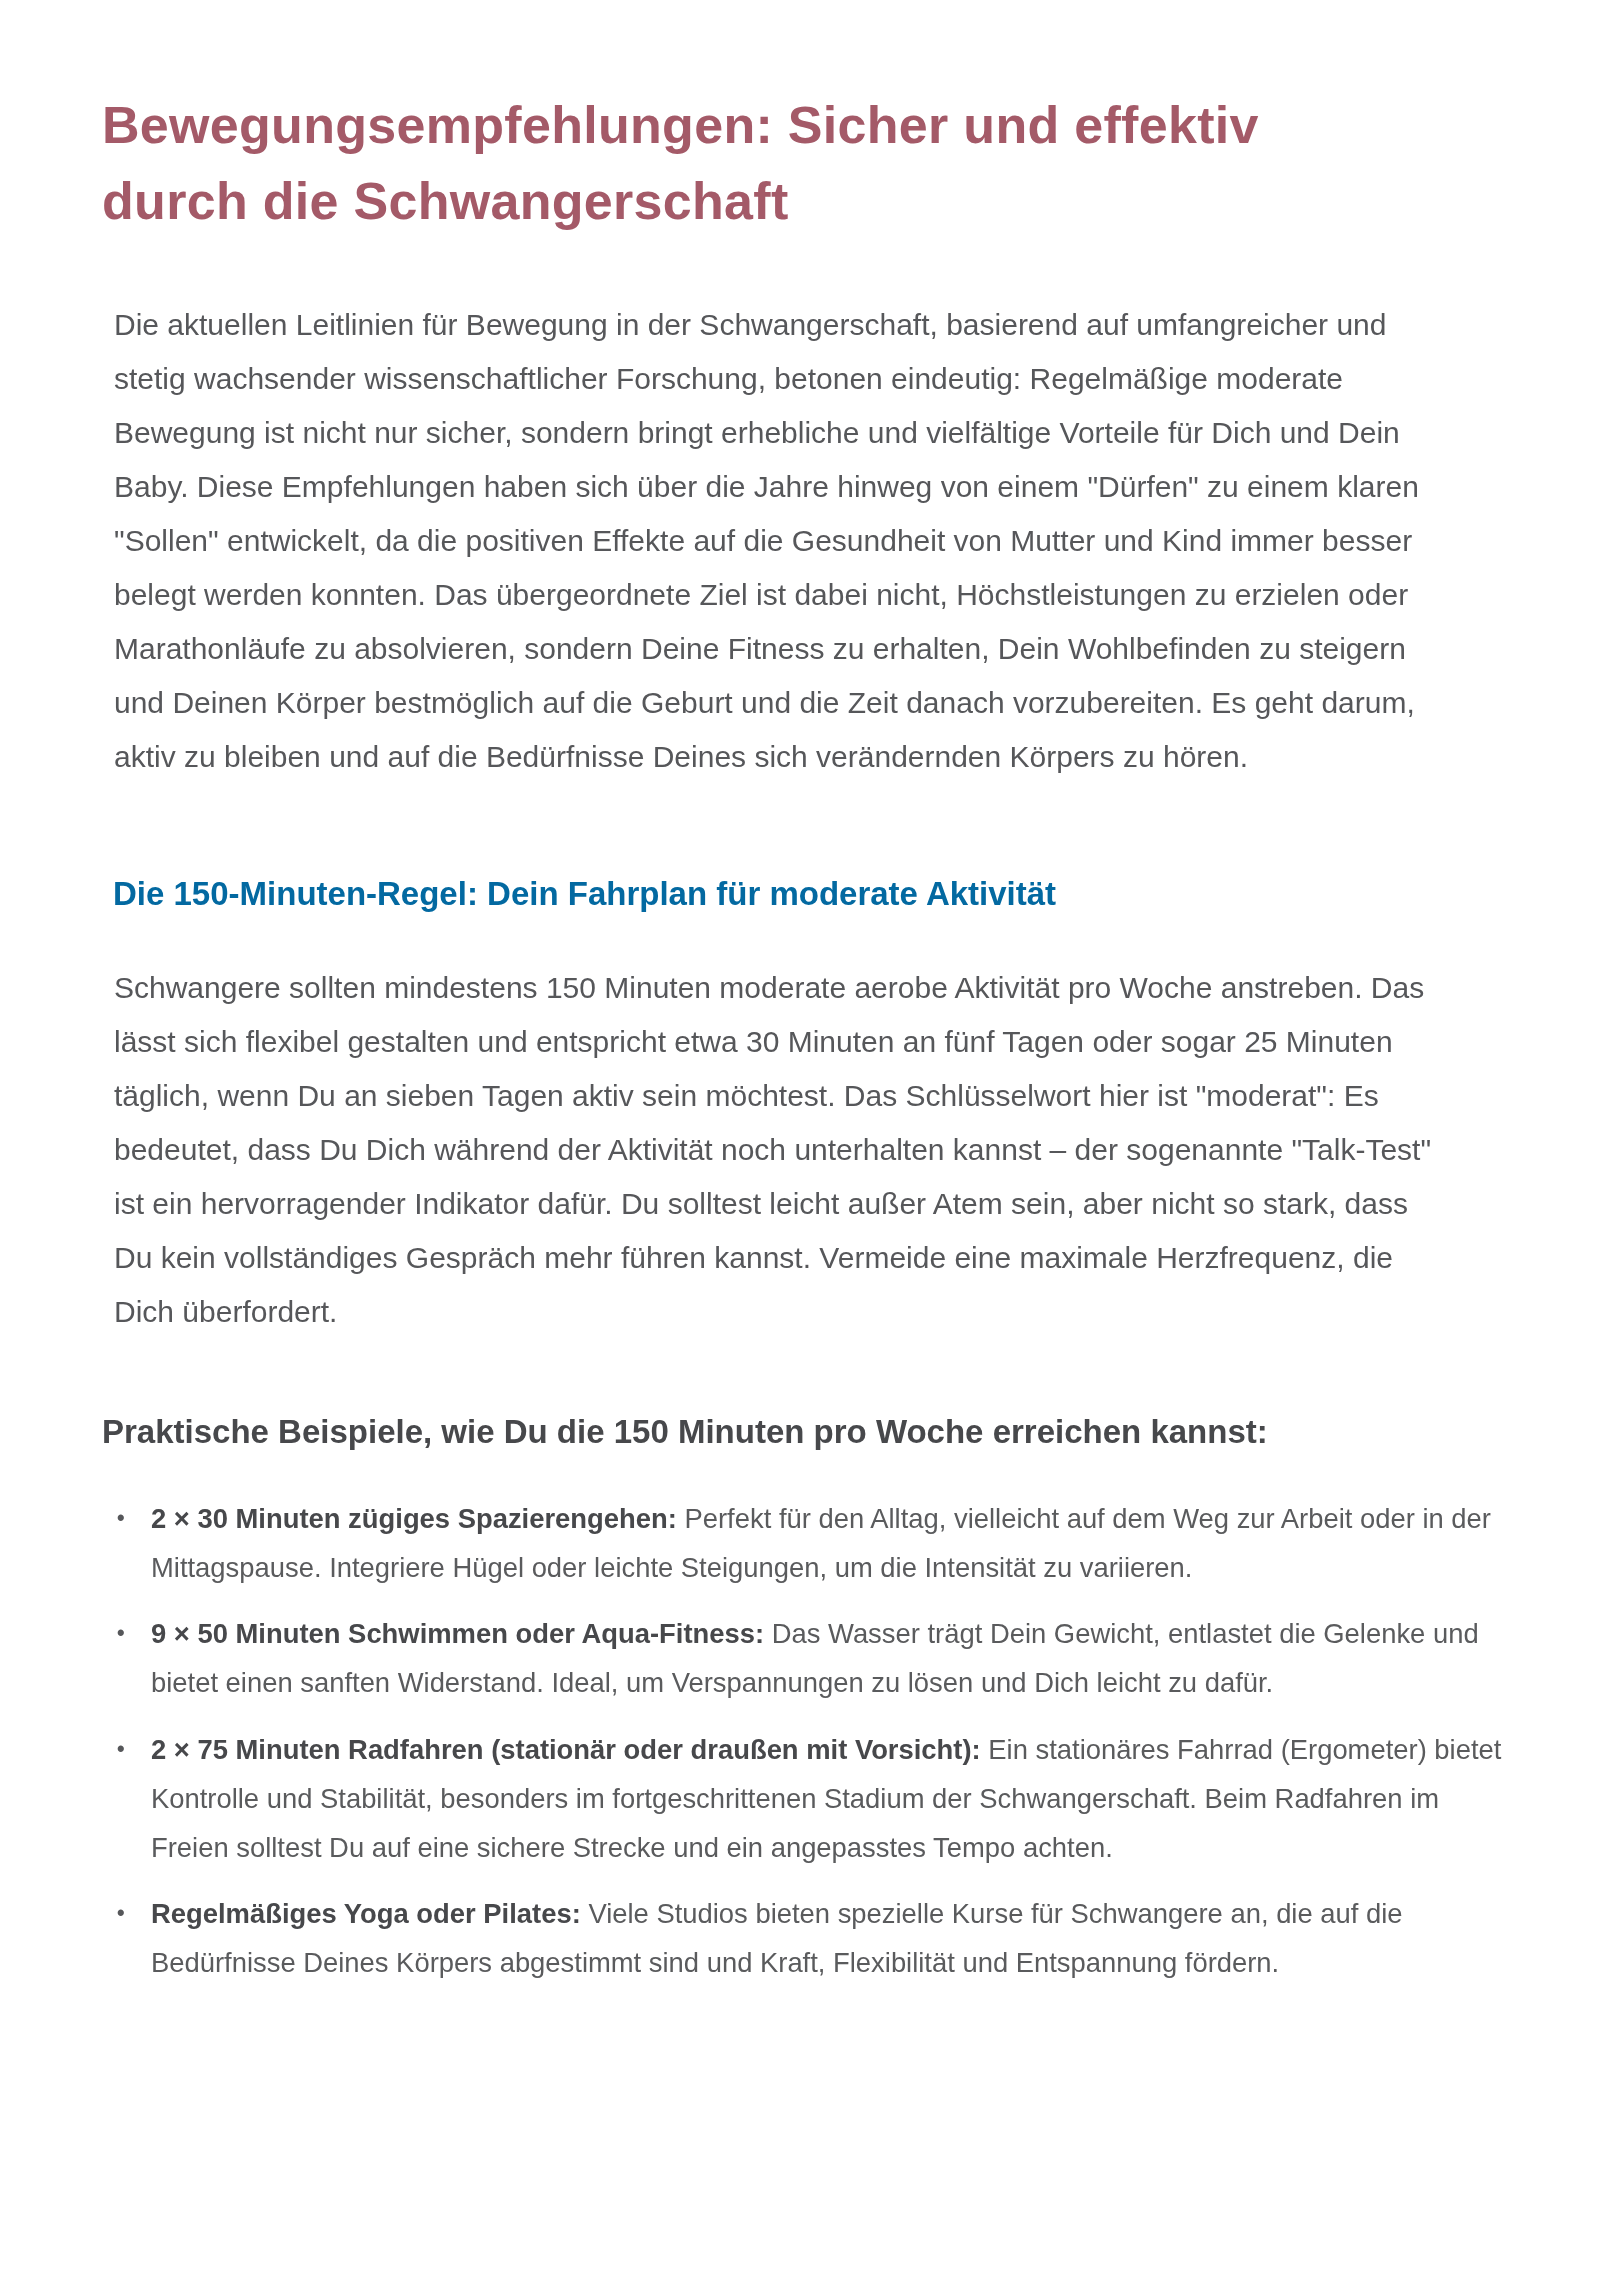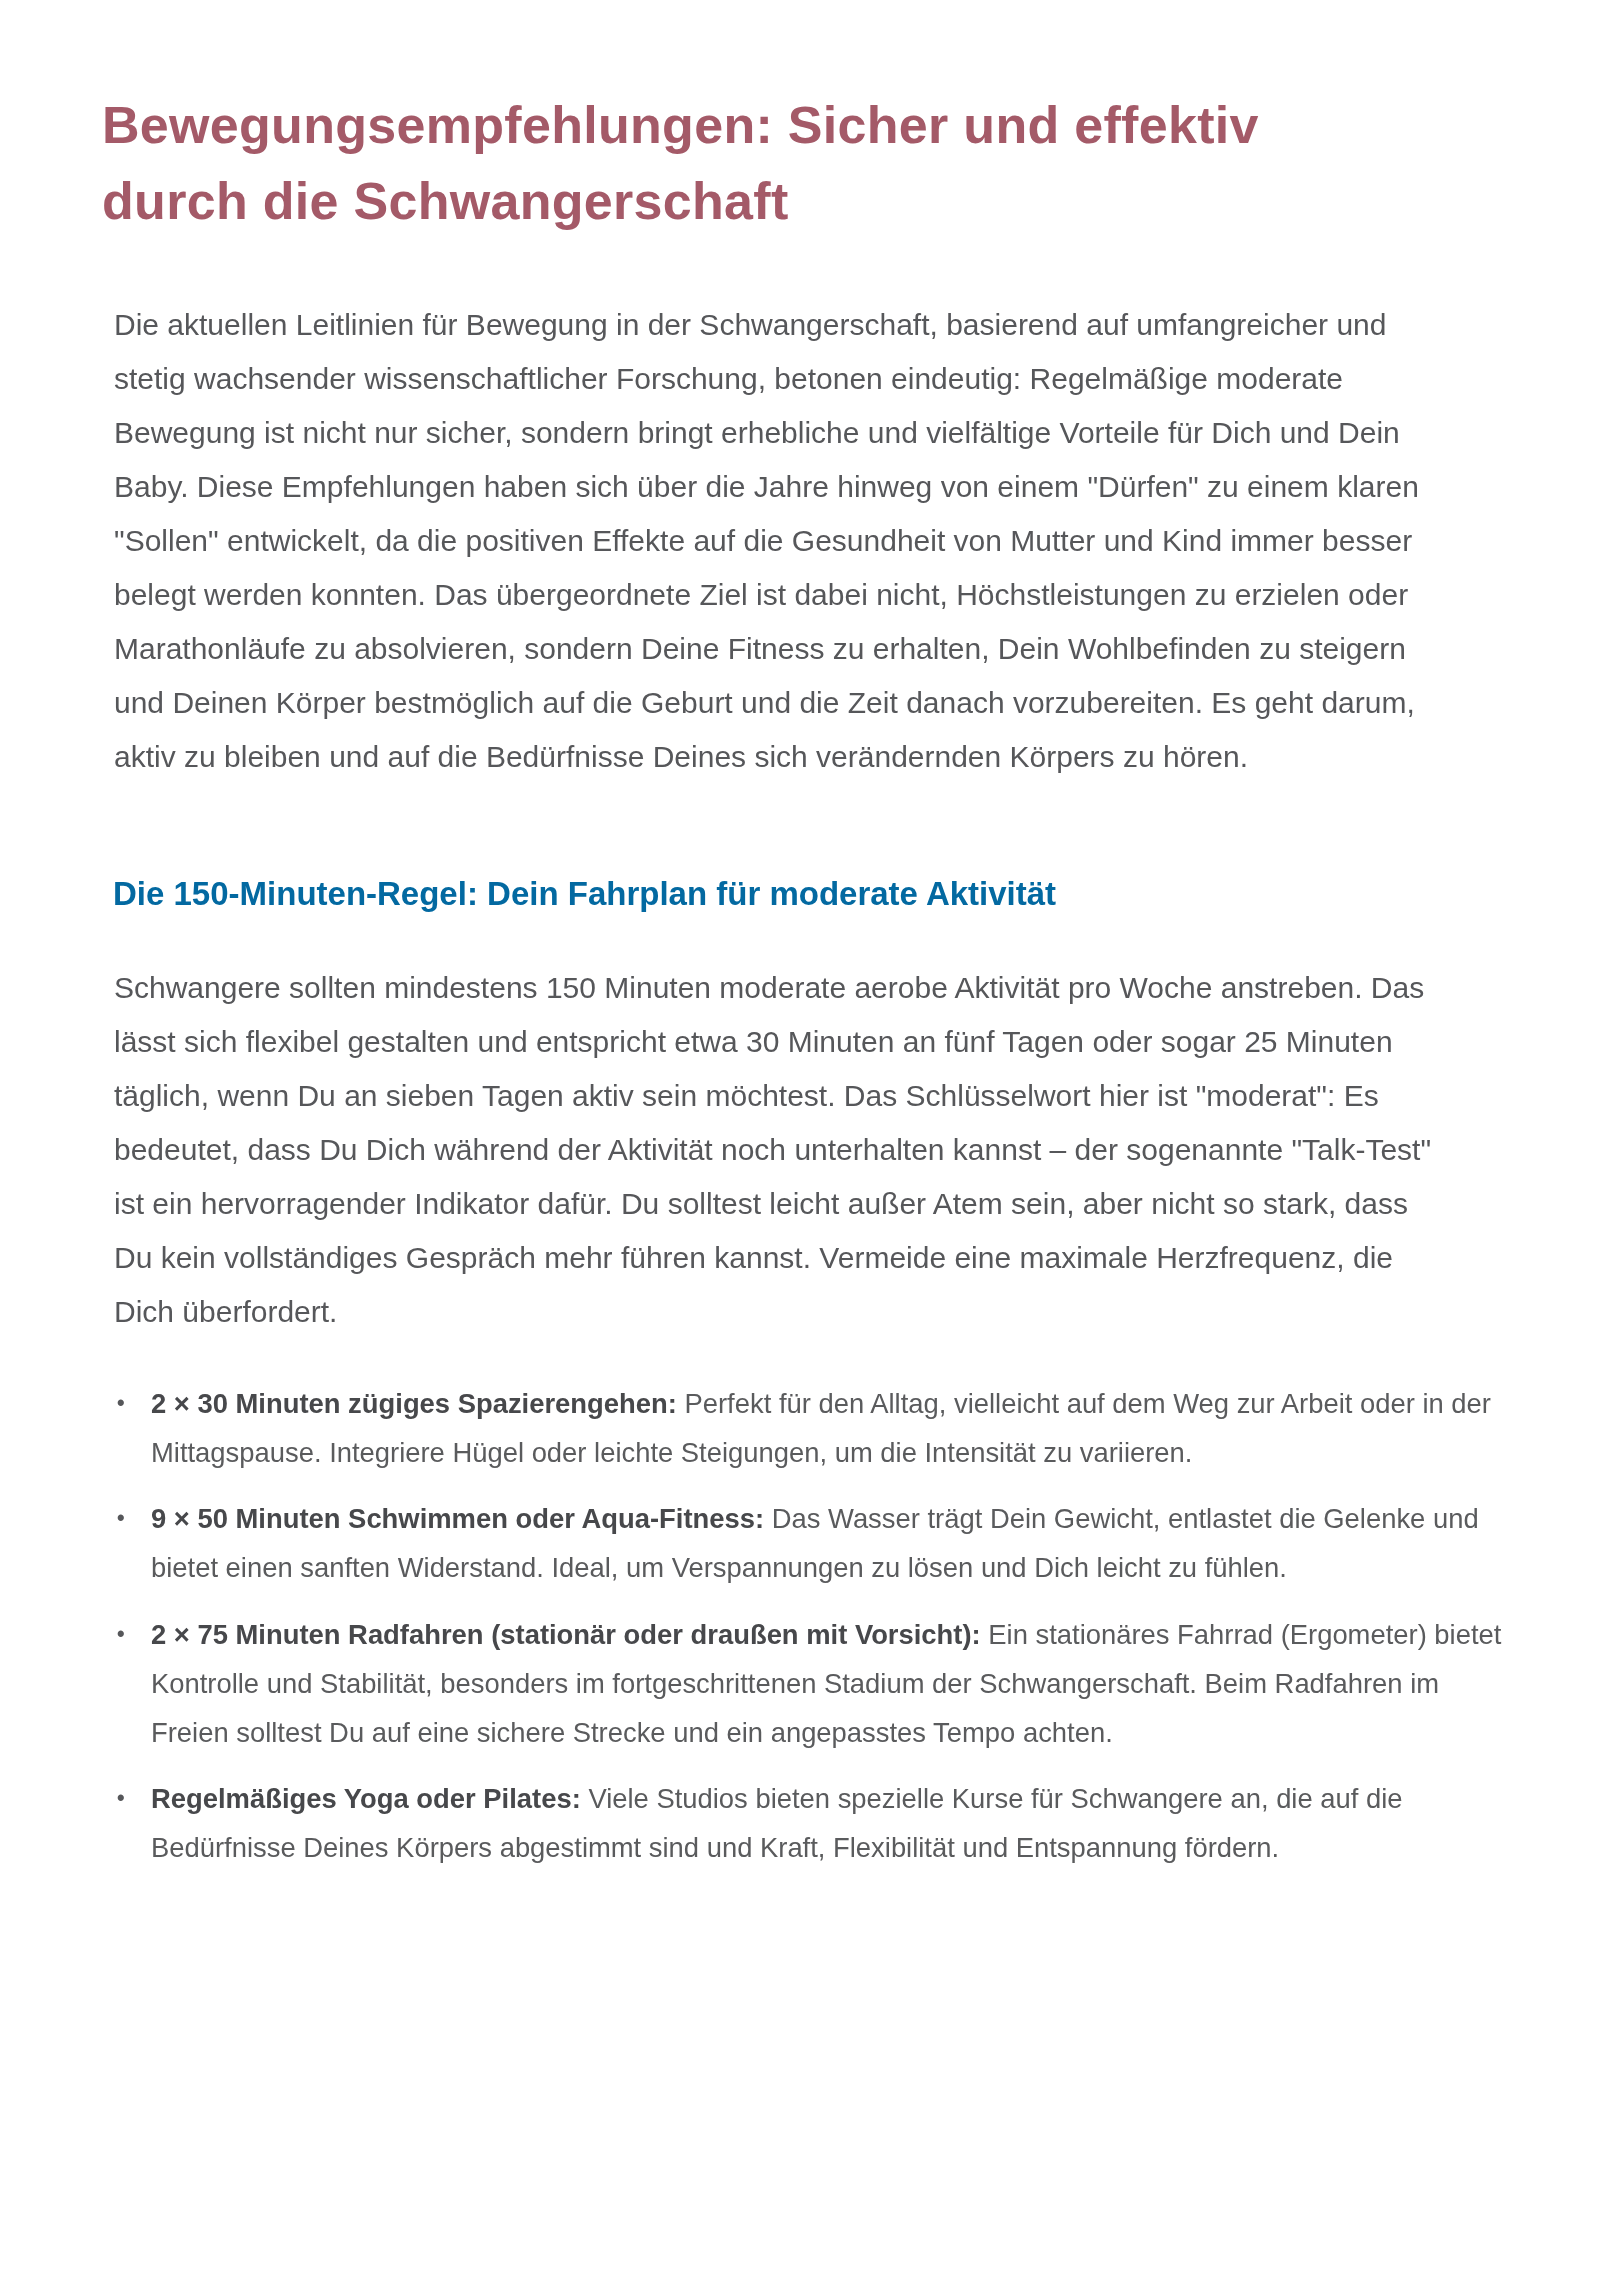--- a/index.html
+++ b/index.html
@@ -96,31 +96,32 @@
 <div class="page">
 
   <h1 class="title">Bewegungsempfehlungen: Sicher und effektiv durch die Schwangerschaft</h1>
 
   <p class="intro">Die aktuellen Leitlinien für Bewegung in der Schwangerschaft, basierend auf umfangreicher und stetig wachsender wissenschaftlicher Forschung, betonen eindeutig: Regelmäßige moderate Bewegung ist nicht nur sicher, sondern bringt erhebliche und vielfältige Vorteile für Dich und Dein Baby. Diese Empfehlungen haben sich über die Jahre hinweg von einem "Dürfen" zu einem klaren "Sollen" entwickelt, da die positiven Effekte auf die Gesundheit von Mutter und Kind immer besser belegt werden konnten. Das übergeordnete Ziel ist dabei nicht, Höchstleistungen zu erzielen oder Marathonläufe zu absolvieren, sondern Deine Fitness zu erhalten, Dein Wohlbefinden zu steigern und Deinen Körper bestmöglich auf die Geburt und die Zeit danach vorzubereiten. Es geht darum, aktiv zu bleiben und auf die Bedürfnisse Deines sich verändernden Körpers zu hören.</p>
 
   <h2 class="accent-heading">Die 150-Minuten-Regel: Dein Fahrplan für moderate Aktivität</h2>
 
   <p class="body-para">Schwangere sollten mindestens 150 Minuten moderate aerobe Aktivität pro Woche anstreben. Das lässt sich flexibel gestalten und entspricht etwa 30 Minuten an fünf Tagen oder sogar 25 Minuten täglich, wenn Du an sieben Tagen aktiv sein möchtest. Das Schlüsselwort hier ist "moderat": Es bedeutet, dass Du Dich während der Aktivität noch unterhalten kannst – der sogenannte "Talk-Test" ist ein hervorragender Indikator dafür. Du solltest leicht außer Atem sein, aber nicht so stark, dass Du kein vollständiges Gespräch mehr führen kannst. Vermeide eine maximale Herzfrequenz, die Dich überfordert.</p>
 
+  <h3 class="bold-heading">Praktische Beispiele, wie Du die 150 Minuten pro Woche erreichen kannst:</h3>
 
   <ul class="examples-list">
 
     <li class="example-item">
       <span class="bullet">•</span>
       <span class="item-text"><strong class="item-lead">2 × 30 Minuten zügiges Spazierengehen:</strong> <span>Perfekt für den Alltag, vielleicht auf dem Weg zur Arbeit oder in der Mittagspause. Integriere Hügel oder leichte Steigungen, um die Intensität zu variieren.</span></span>
     </li>
 
     <li class="example-item">
       <span class="bullet">•</span>
-      <span class="item-text"><strong class="item-lead">9 × 50 Minuten Schwimmen oder Aqua-Fitness:</strong> <span>Das Wasser trägt Dein Gewicht, entlastet die Gelenke und bietet einen sanften Widerstand. Ideal, um Verspannungen zu lösen und Dich leicht zu fühlen.</span></span>
+      <span class="item-text"><strong class="item-lead">9 × 50 Minuten Schwimmen oder Aqua-Fitness:</strong> <span>Das Wasser trägt Dein Gewicht, entlastet die Gelenke und bietet einen sanften Widerstand. Ideal, um Verspannungen zu lösen und Dich leicht zu dafür.</span></span>
     </li>
 
     <li class="example-item">
       <span class="bullet">•</span>
       <span class="item-text"><strong class="item-lead">2 × 75 Minuten Radfahren (stationär oder draußen mit Vorsicht):</strong> <span>Ein stationäres Fahrrad (Ergometer) bietet Kontrolle und Stabilität, besonders im fortgeschrittenen Stadium der Schwangerschaft. Beim Radfahren im Freien solltest Du auf eine sichere Strecke und ein angepasstes Tempo achten.</span></span>
     </li>
 
     <li class="example-item">
       <span class="bullet">•</span>
       <span class="item-text"><strong class="item-lead">Regelmäßiges Yoga oder Pilates:</strong> <span>Viele Studios bieten spezielle Kurse für Schwangere an, die auf die Bedürfnisse Deines Körpers abgestimmt sind und Kraft, Flexibilität und Entspannung fördern.</span></span>

